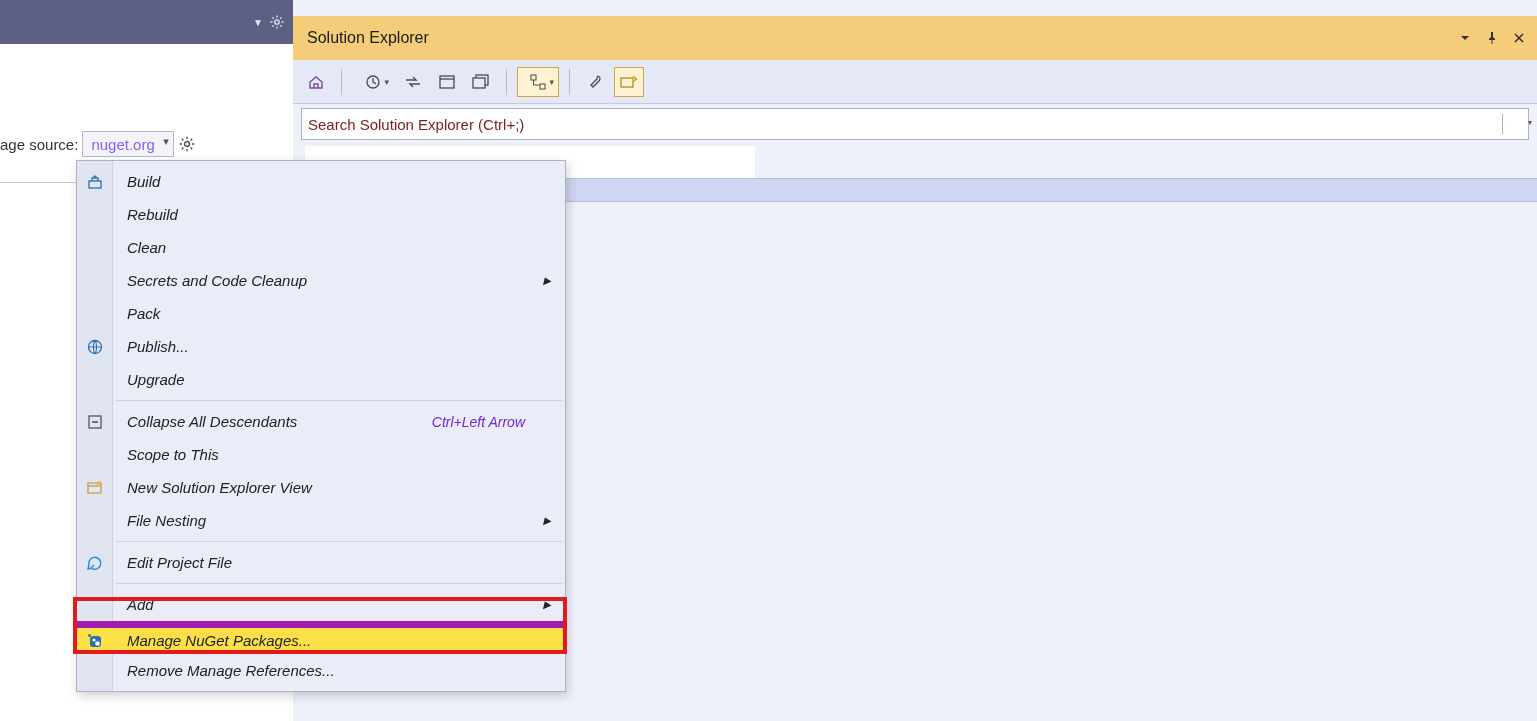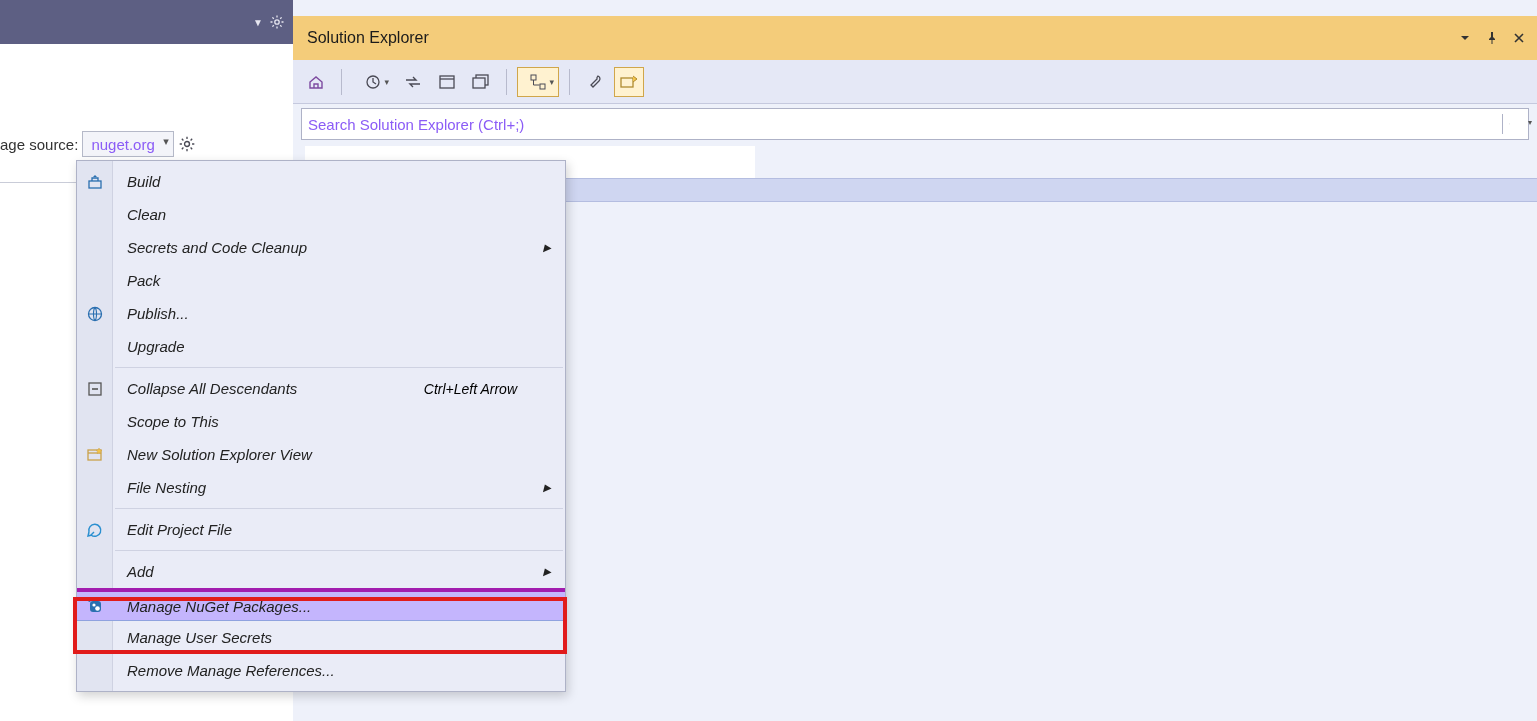--- a/index.html
+++ b/index.html
@@ -122,21 +122,21 @@
     border: 1px solid #d0a64a;
   }
   .sol-search {
     height: 32px;
     margin: 4px 8px 6px 8px;
     border: 1px solid #aeb2c7;
     background: #fff;
     display: flex;
     align-items: center;
     padding: 0 6px;
-    color: #8b5cf6;
+    color: #7f1d1d;
   }
   .sol-search .ph { flex: 1; font-size: 15px; }
   .sol-search .mag {
     width: 20px; height: 20px;
     display: flex; align-items: center; justify-content: center;
     border-left: 1px solid #aeb2c7;
     padding-left: 6px;
     margin-left: 6px;
     position: relative;
   }
@@ -198,38 +198,38 @@
     height: 33px;
     display: flex;
     align-items: center;
     padding-left: 50px;
     padding-right: 12px;
     position: relative;
     color: #222;
     font-style: italic;
   }
   .ctx-item .shortcut {
-    position: absolute; right: 48px;
-    color: #000000; font-size: 14px;
+    position: absolute; right: 40px;
+    color: #6d28d9; font-size: 14px;
   }
   .ctx-item .sub-arrow {
     position: absolute; right: 14px; font-size: 10px; color: #222;
   }
   .ctx-item .micon {
     position: absolute; left: 8px; width: 20px; height: 20px;
     display: flex; align-items: center; justify-content: center;
   }
   .ctx-sep {
     height: 1px;
     margin: 4px 2px 4px 38px;
     background: #cfd2e2;
   }
   .ctx-item.hover {
-    background: #c4b5fd;
-    border-top: 4px solid #a21caf;
+    background: #fde047;
+    border-top: 7px solid #a21caf;
     border-bottom: 1px solid #8fa2df;
   }
   .red-box {
     position: absolute;
     left: 73px; top: 597px;
     width: 494px; height: 57px;
     border: 4px solid #e11b1b;
     z-index: 20;
     pointer-events: none;
   }
@@ -380,20 +380,23 @@
         <span class="micon">
           <svg width="16" height="16" viewBox="0 0 16 16">
             <rect x="2" y="7" width="12" height="7" fill="none" stroke="#2a6fb0" stroke-width="1.3"></rect>
             <path d="M5 7V4h6v3" fill="none" stroke="#2a6fb0" stroke-width="1.3"></path>
             <path d="M8 1l-2 2h4z" fill="#2a6fb0"></path>
           </svg>
         </span>
         <span>Build</span>
       </div>
       <div class="ctx-item">
+        <span>Rebuild</span>
+      </div>
+      <div class="ctx-item">
         <span>Clean</span>
       </div>
       <div class="ctx-item">
         <span>Secrets and Code Cleanup</span>
         <span class="sub-arrow">▶</span>
       </div>
       <div class="ctx-item">
         <span>Pack</span>
       </div>
       <div class="ctx-item">
@@ -457,21 +460,18 @@
           <svg width="16" height="16" viewBox="0 0 16 16">
             <rect x="3" y="3" width="11" height="11" rx="3" fill="#2a6fb0"></rect>
             <circle cx="7" cy="7" r="1.6" fill="#fff"></circle>
             <circle cx="10.5" cy="10.5" r="2.3" fill="#fff"></circle>
             <circle cx="2.5" cy="2.5" r="1.4" fill="#2a6fb0"></circle>
           </svg>
         </span>
         <span>Manage NuGet Packages...</span>
       </div>
       <div class="ctx-item">
-        <span>Manage User Secrets</span>
-      </div>
-      <div class="ctx-item">
         <span>Remove Manage References...</span>
       </div>
     </div>
 </div>
 
 <div class="red-box"></div>
 
 </body></html>

